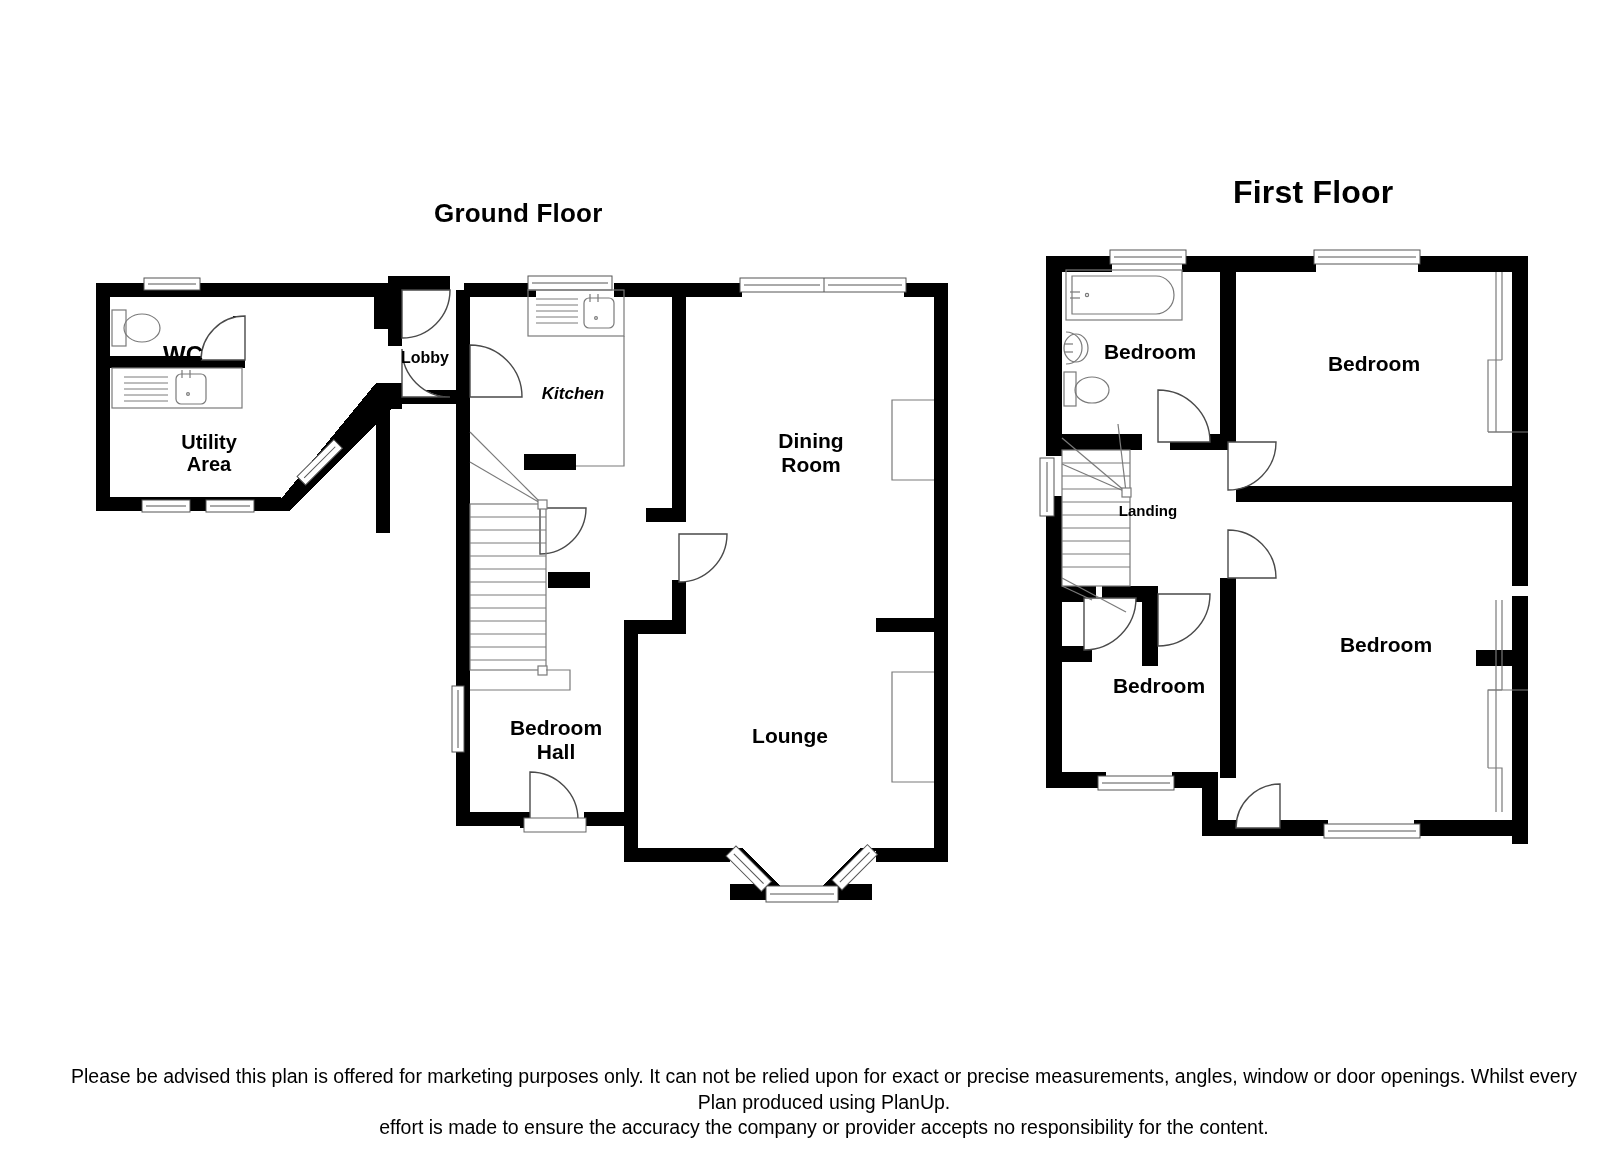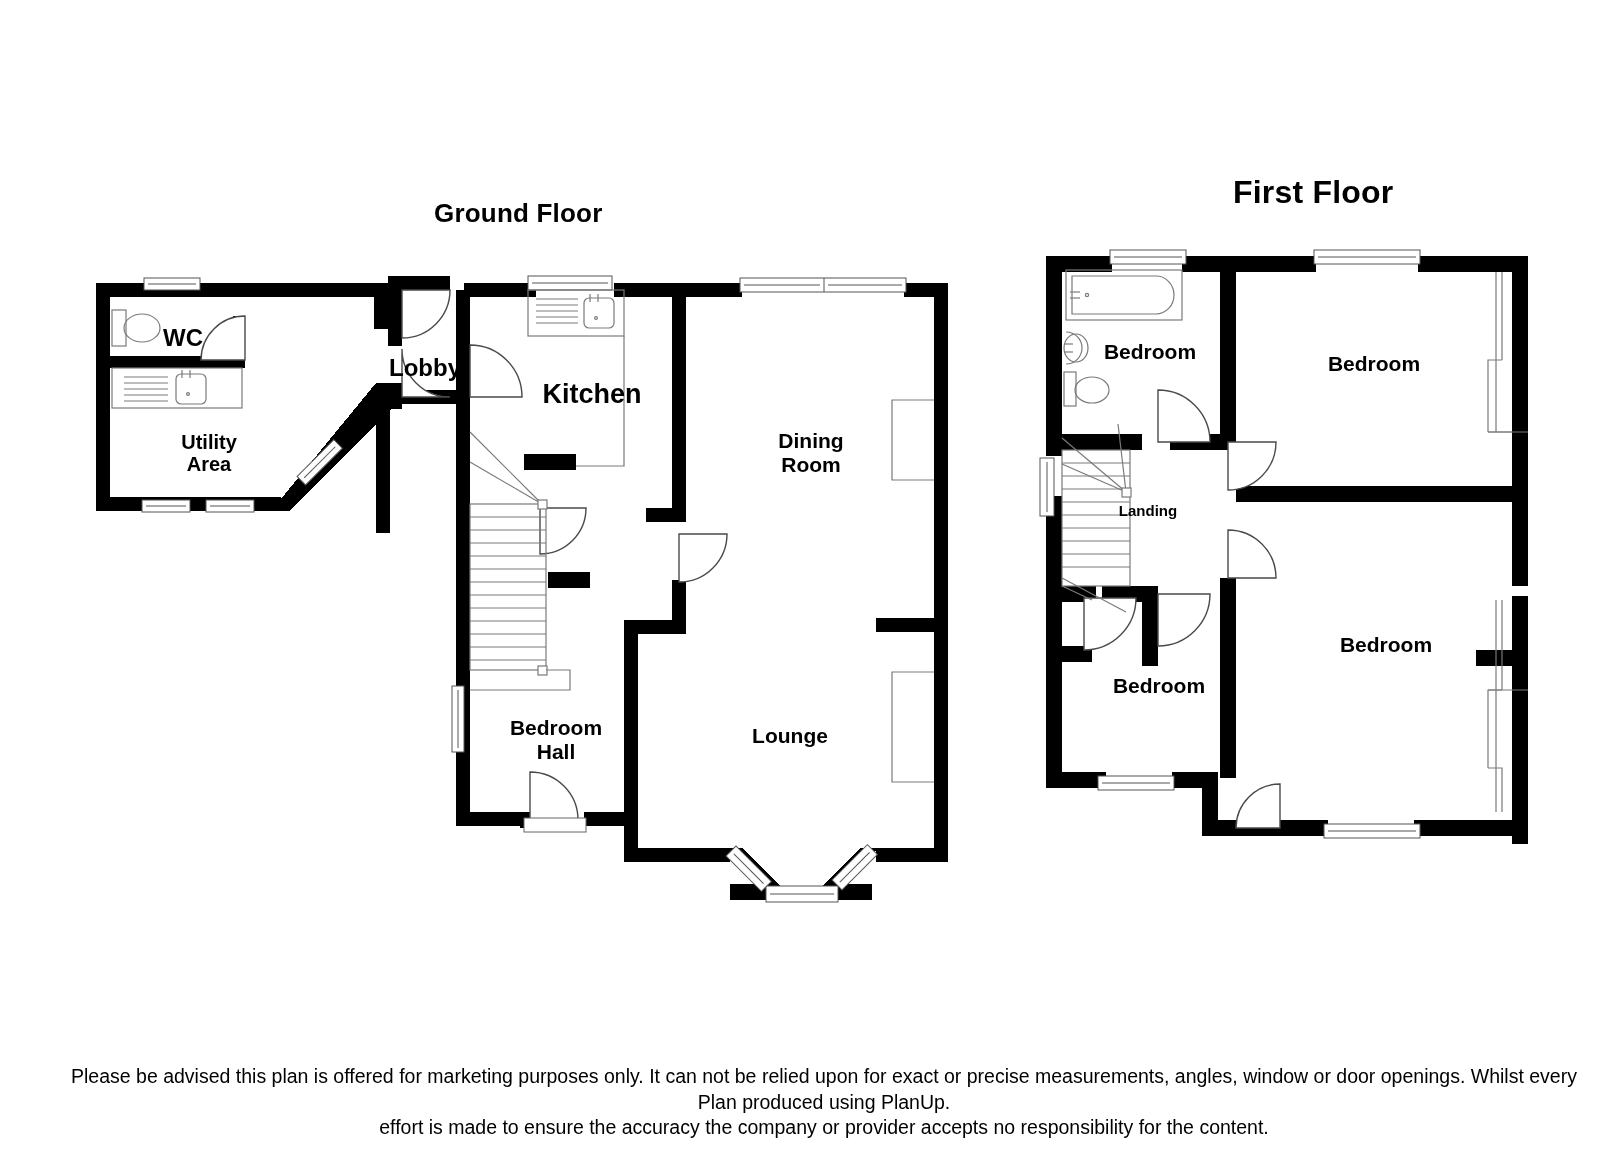--- a/index.html
+++ b/index.html
@@ -241,25 +241,25 @@
       <path d="M522,670 L546,670 L546,690 L446,690"></path>
     </g>
 
     <g fill="#000000" shape-rendering="crispEdges">
       <rect x="500" y="454" width="52" height="16"></rect>
       <polygon points="500,454 500,470 512,470"></polygon>
       <rect x="524" y="572" width="42" height="16"></rect>
     </g>
   </svg>
 
-  <div class="room-label" style="left:159px;top:338px;font-size:24px;">WC</div>
+  <div class="room-label" style="left:159px;top:355px;font-size:24px;">WC</div>
   <div class="room-label" style="left:185px;top:453px;font-size:20px;">Utility
 Area</div>
-  <div class="room-label" style="left:401px;top:368px;font-size:24px;">Lobby</div>
-  <div class="room-label" style="left:568px;top:394px;font-size:27px;">Kitchen</div>
+  <div class="room-label" style="left:401px;top:358px;font-size:16px;">Lobby</div>
+  <div class="room-label" style="left:549px;top:394px;font-size:17px;font-style:italic;">Kitchen</div>
   <div class="room-label" style="left:787px;top:453px;font-size:21px;">Dining
 Room</div>
   <div class="room-label" style="left:532px;top:740px;font-size:21px;">Bedroom
 Hall</div>
   <div class="room-label" style="left:766px;top:736px;font-size:21px;">Lounge</div>
 
   <svg class="plan-svg" id="svg-first" width="1600" height="960" viewBox="0 0 1600 960">
     <g fill="#000000" shape-rendering="crispEdges">
 
       <rect x="1022" y="256" width="66" height="16"></rect>

